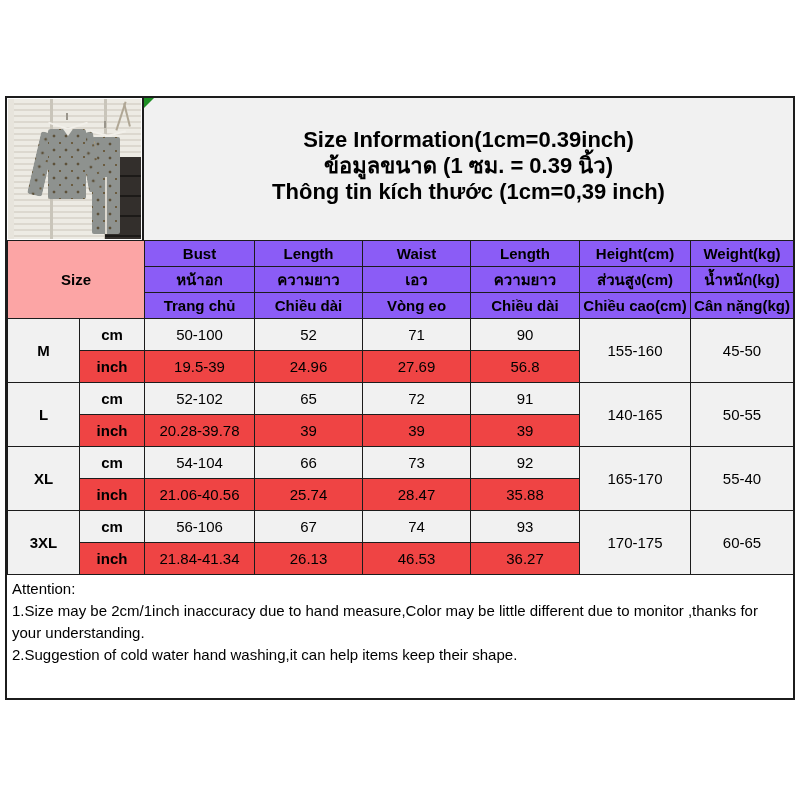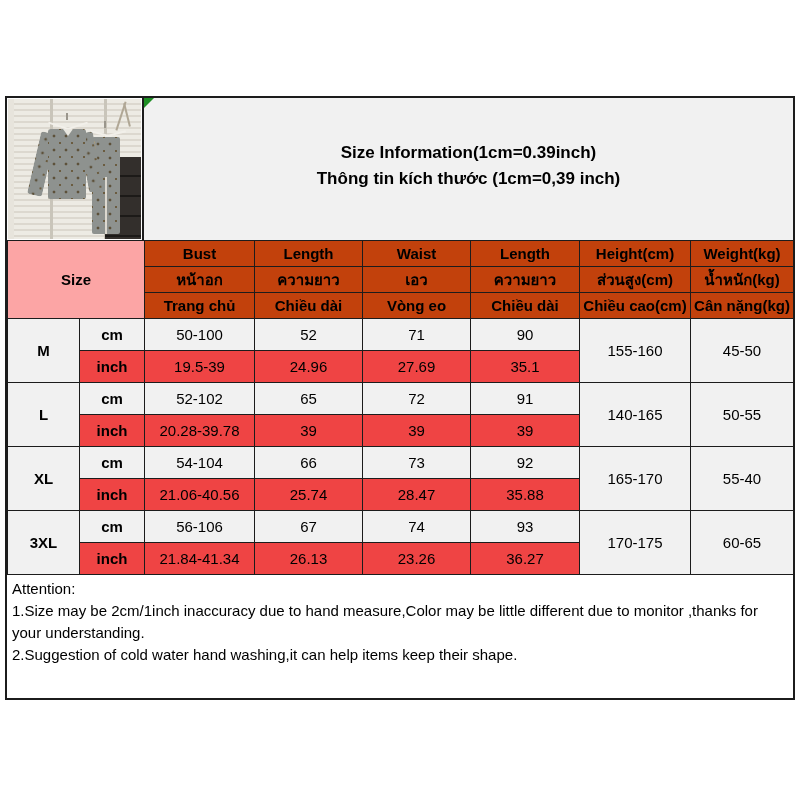--- a/index.html
+++ b/index.html
@@ -14,21 +14,21 @@
   }
 
   
   .top-section{ display:flex; height:142px; }
   .photo-cell{ width:135px; height:100%; background:#fdfdfd; position:relative; flex:0 0 135px; }
   .title-area{
     flex:1; background:#f1f1f1; border-left:2px solid #1c1c1c;
     display:flex; flex-direction:column; justify-content:center; align-items:center;
     text-align:center; padding-bottom:6px; position:relative;
   }
-  .title-line{ font-weight:bold; font-size:17px; line-height:26px; }
+  .title-line{ font-weight:bold; font-size:22px; line-height:26px; }
   .green-marker{
     position:absolute; left:0px; top:0px; width:0; height:0;
     border-top:10px solid #1e8e24; border-right:10px solid transparent;
   }
 
   
   .photo{ position:absolute; inset:1px 0 0 1px; width:133px; height:140px; overflow:hidden;
           background:
             repeating-linear-gradient(180deg,#edebe4 0 4px,#dcd8cf 4px 6px); }
   .shutter-seam{ position:absolute; top:0; width:3px; height:100%; background:#c9c5ba; }
@@ -57,21 +57,21 @@
   .hanger-hook{ position:absolute; width:1.5px; height:7px; background:#9a968c; }
   .hanger-arm{ position:absolute; width:22px; height:1.5px; background:#f2f0ea; }
 
   
   table.size-table{ width:100%; border-collapse:collapse; table-layout:fixed; }
   table.size-table td{
     border:1.5px solid #1c1c1c; text-align:center; vertical-align:middle;
     font-size:15px; padding:0; overflow:hidden; white-space:nowrap;
   }
   tr.hdr{ height:26px; } tr.datarow{ height:32px; }
-  td.hdr-cell{ background:#c2410c; font-weight:bold; }
+  td.hdr-cell{ background:#8b5cf6; font-weight:bold; }
   td.hdr-th{ font-size:14px; }
   td.size-big{ background:#fca5a5; font-weight:bold; font-size:25px; }
   td.size-label{ background:#dcdcdc; font-weight:bold; font-size:17px; }
   td.unit-cell{ font-weight:bold; }
   tr.row-cm td{ background:#f1f1f1; }
   tr.row-inch td{ background:#ef4444; }
   td.merged{ background:#f1f1f1 !important; }
 
   
   .attention{ padding:3px 5px 7px 5px; font-size:15px; line-height:22px; background:#fff;
@@ -104,20 +104,21 @@
           <div class="ribbon"></div>
           <div class="garment pj-sleeve-l"></div>
           <div class="garment pj-sleeve-r"></div>
           <div class="garment pj-body"></div>
           <div class="pj-vneck"></div>
         </div>
       </div>
       <div class="title-area">
         <div class="green-marker"></div>
         <div class="title-line">Size Information(1cm=0.39inch)</div>
+        <div class="title-line">ข้อมูลขนาด (1 ซม. = 0.39 นิ้ว)</div>
         <div class="title-line">Thông tin kích thước (1cm=0,39 inch)</div>
       </div>
     </div>
 
     <table class="size-table">
       <colgroup>
         <col style="width:72px">
           <col style="width:65px">
           <col style="width:110px">
           <col style="width:108px">
@@ -161,21 +162,21 @@
           <td>71</td>
           <td>90</td>
           <td class="merged" rowspan="2">155-160</td>
           <td class="merged" rowspan="2">45-50</td>
         </tr>
         <tr class="datarow row-inch">
           <td class="unit-cell">inch</td>
           <td>19.5-39</td>
           <td>24.96</td>
           <td>27.69</td>
-          <td>35.1</td>
+          <td>56.8</td>
         </tr>
 
         <tr class="datarow row-cm">
           <td class="size-label" rowspan="2">L</td>
           <td class="unit-cell">cm</td>
           <td>52-102</td>
           <td>65</td>
           <td>72</td>
           <td>91</td>
           <td class="merged" rowspan="2">140-165</td>
@@ -214,21 +215,21 @@
           <td>67</td>
           <td>74</td>
           <td>93</td>
           <td class="merged" rowspan="2">170-175</td>
           <td class="merged" rowspan="2">60-65</td>
         </tr>
         <tr class="datarow row-inch">
           <td class="unit-cell">inch</td>
           <td>21.84-41.34</td>
           <td>26.13</td>
-          <td>23.26</td>
+          <td>46.53</td>
           <td>36.27</td>
         </tr>
       </tbody>
     </table>
 
     <div class="attention">
       <div>Attention:</div>
       <div>1.Size may be 2cm/1inch inaccuracy due to hand measure,Color may be little different due to monitor ,thanks for your understanding.</div>
       <div>2.Suggestion of cold water hand washing,it can help items keep their shape.</div>
     </div>

